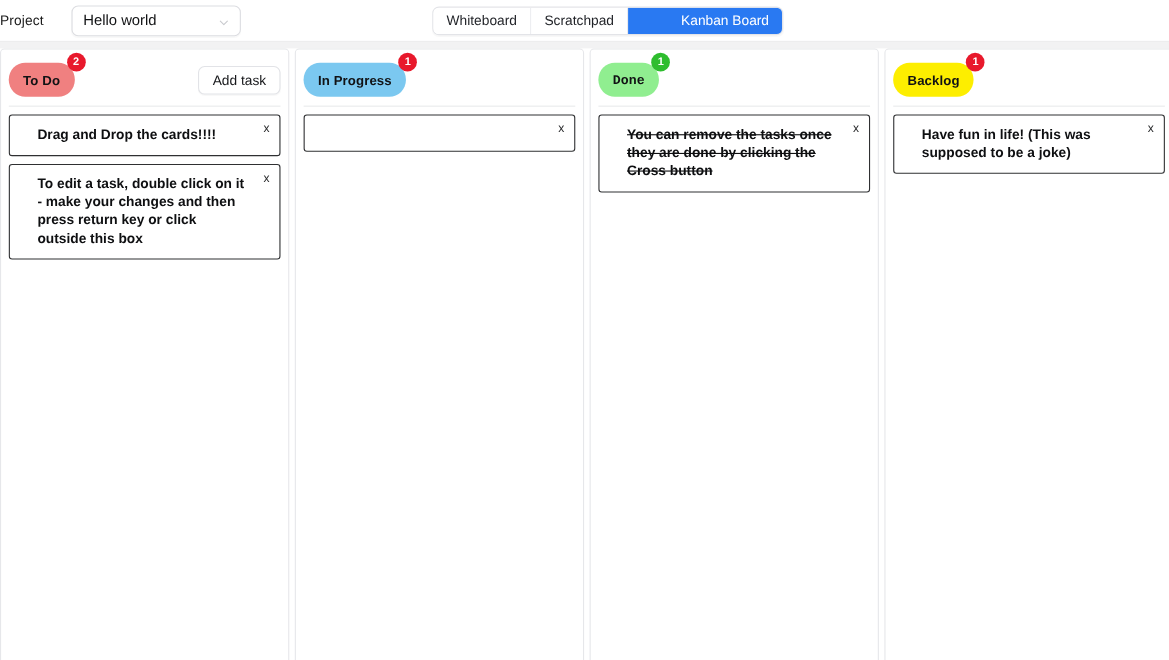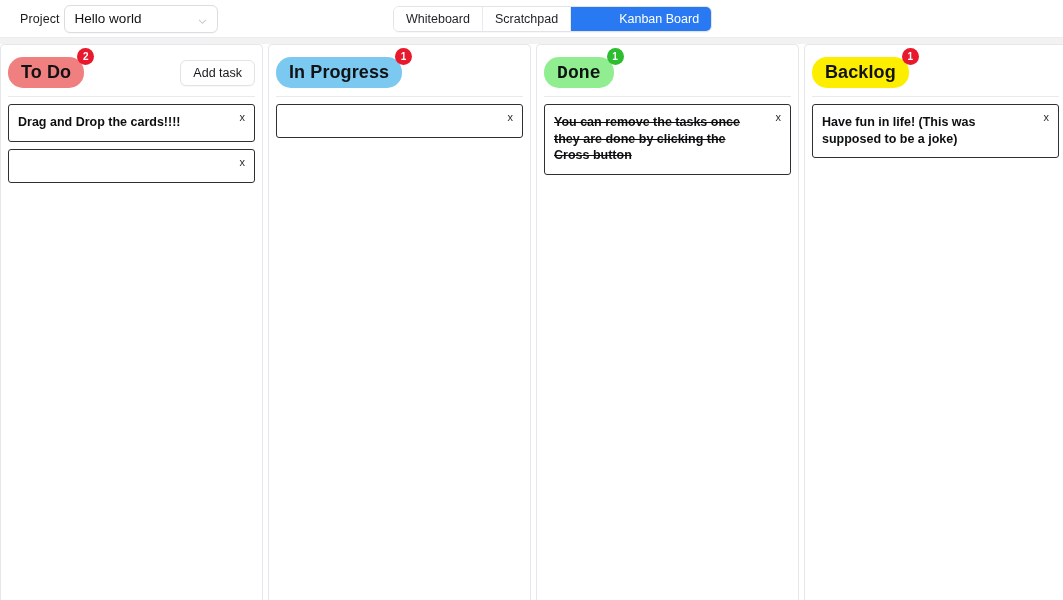--- a/index.html
+++ b/index.html
@@ -18,22 +18,22 @@
   .topbar {
     position: relative;
     height: 37px;
     background: #ffffff;
     display: flex;
     align-items: center;
   }
   .project-group {
     display: flex;
     align-items: center;
-    gap: 4px;
-    margin-left: 20px;
+    gap: 25px;
+    margin-left: 0;
   }
   .project-label {
     font-size: 12.5px;
     color: #1b1b1b;
     font-weight: 400;
     letter-spacing: .1px;
   }
   .project-select {
     width: 154px;
     height: 28px;
@@ -120,21 +120,21 @@
     padding-top: 4px;
   }
   .pill-wrap { position: relative; display: inline-block; }
   .pill {
     display: inline-flex;
     align-items: center;
     justify-content: center;
     height: 31px;
     padding: 0 13px;
     border-radius: 15px 15px 15px 15px;
-    font-size: 18px;
+    font-size: 12px;
     font-weight: 700;
     color: #111214;
     letter-spacing: .1px;
     white-space: nowrap;
   }
   .badge {
     position: absolute;
     top: -9px;
     right: -10px;
     width: 17px;
@@ -165,21 +165,21 @@
     height: 1px;
     background: #e9eaec;
     margin: 0 0 7px 0;
   }
   .cards { display: flex; flex-direction: column; gap: 7px; }
   .card {
     position: relative;
     border: 1px solid #2f3032;
     border-radius: 3px;
     background: #ffffff;
-    padding: 9px 30px 10px 9px;
+    padding: 9px 30px 10px 25px;
     min-height: 34px;
   }
   .card-text {
     font-size: 12.5px;
     font-weight: 700;
     color: #0e0f11;
     line-height: 1.33;
     letter-spacing: 0;
   }
   .card.done .card-text { text-decoration: line-through; }
@@ -231,20 +231,21 @@
       </div>
       <div class="add-task">Add task</div>
     </div>
     <div class="divider"></div>
     <div class="cards">
       <div class="card">
         <div class="card-text">Drag and Drop the cards!!!!</div>
         <div class="card-close">x</div>
       </div>
       <div class="card">
+        <div class="card-text">To edit a task, double click on it - make your changes and then press return key or click outside this box</div>
         <div class="card-close">x</div>
       </div>
     </div>
   </div>
 
   <div class="column">
     <div class="col-head">
       <div class="pill-wrap">
         <div class="pill" style="background:#7bc8f0;">In Progress</div>
         <div class="badge" style="background:#e8192c;">1</div>

